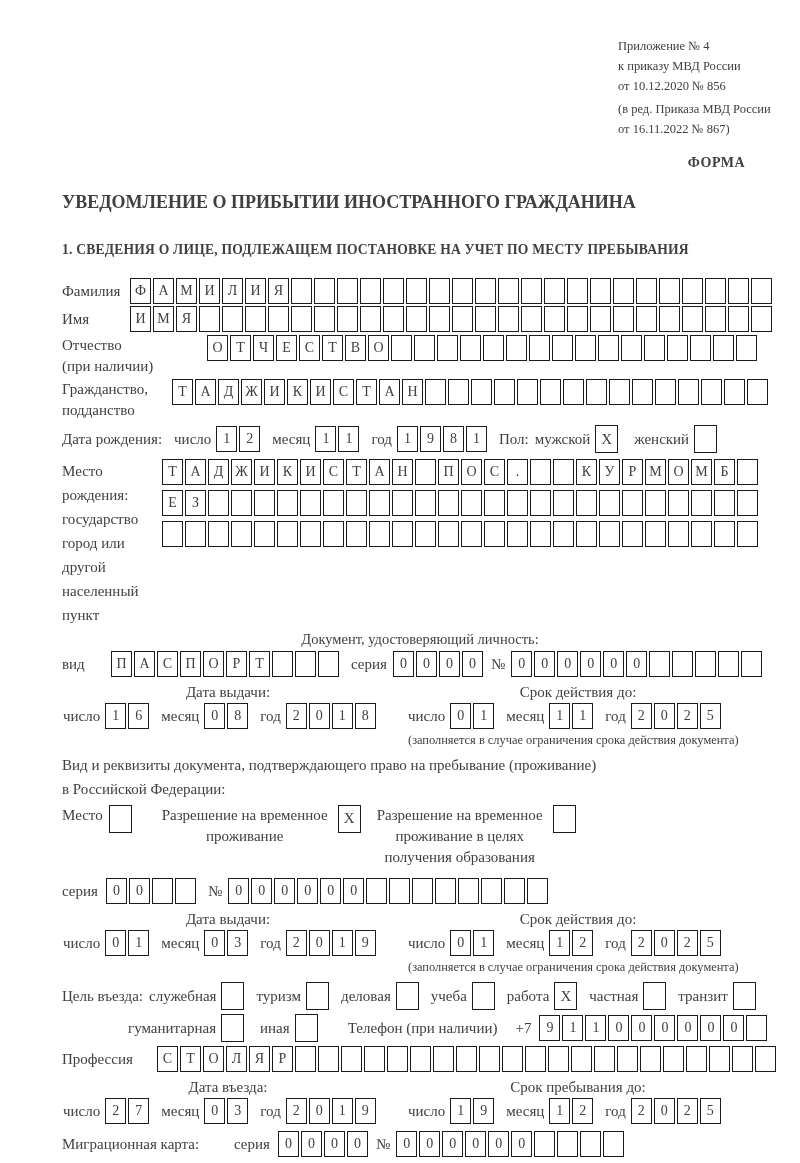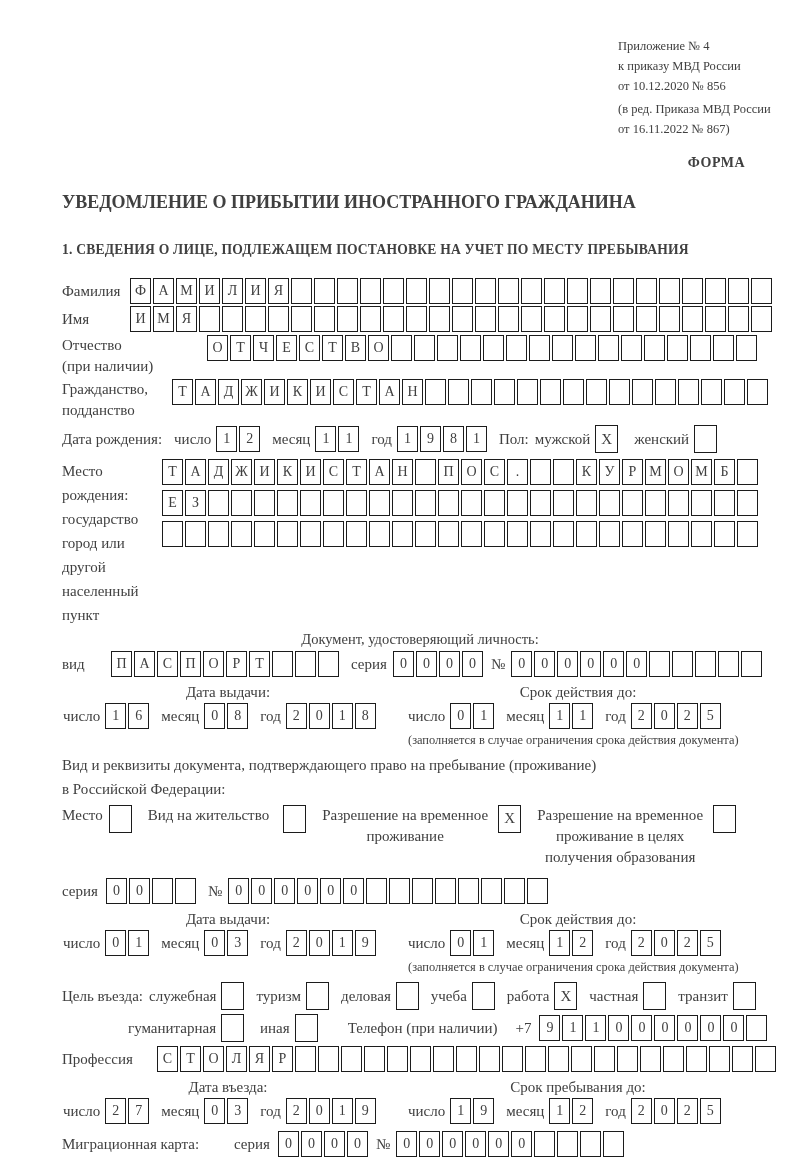--- a/index.html
+++ b/index.html
@@ -422,26 +422,20 @@
   <div class="plain">в Российской Федерации:</div>
 
   <div class="frow" style="margin-top:4px">
     <span class="opt">
       <span class="optlines"><span>Место</span></span>
       <span class="boxes cbx" style="margin-left:6px">
           <span class="cell"></span>
         </span>
     </span>
     <span class="gap14"></span>
-    <span class="opt">
-      <span class="optlines"><span>Вид на жительство</span></span>
-      <span class="boxes cbx" style="margin-left:14px">
-          <span class="cell"></span>
-        </span>
-    </span>
     <span class="gap14"></span>
     <span class="opt">
       <span class="optlines">
         <div>Разрешение на временное</div>
         <div>проживание</div>
       </span>
       <span class="boxes cbx">
           <span class="cell">X</span>
         </span>
     </span>

